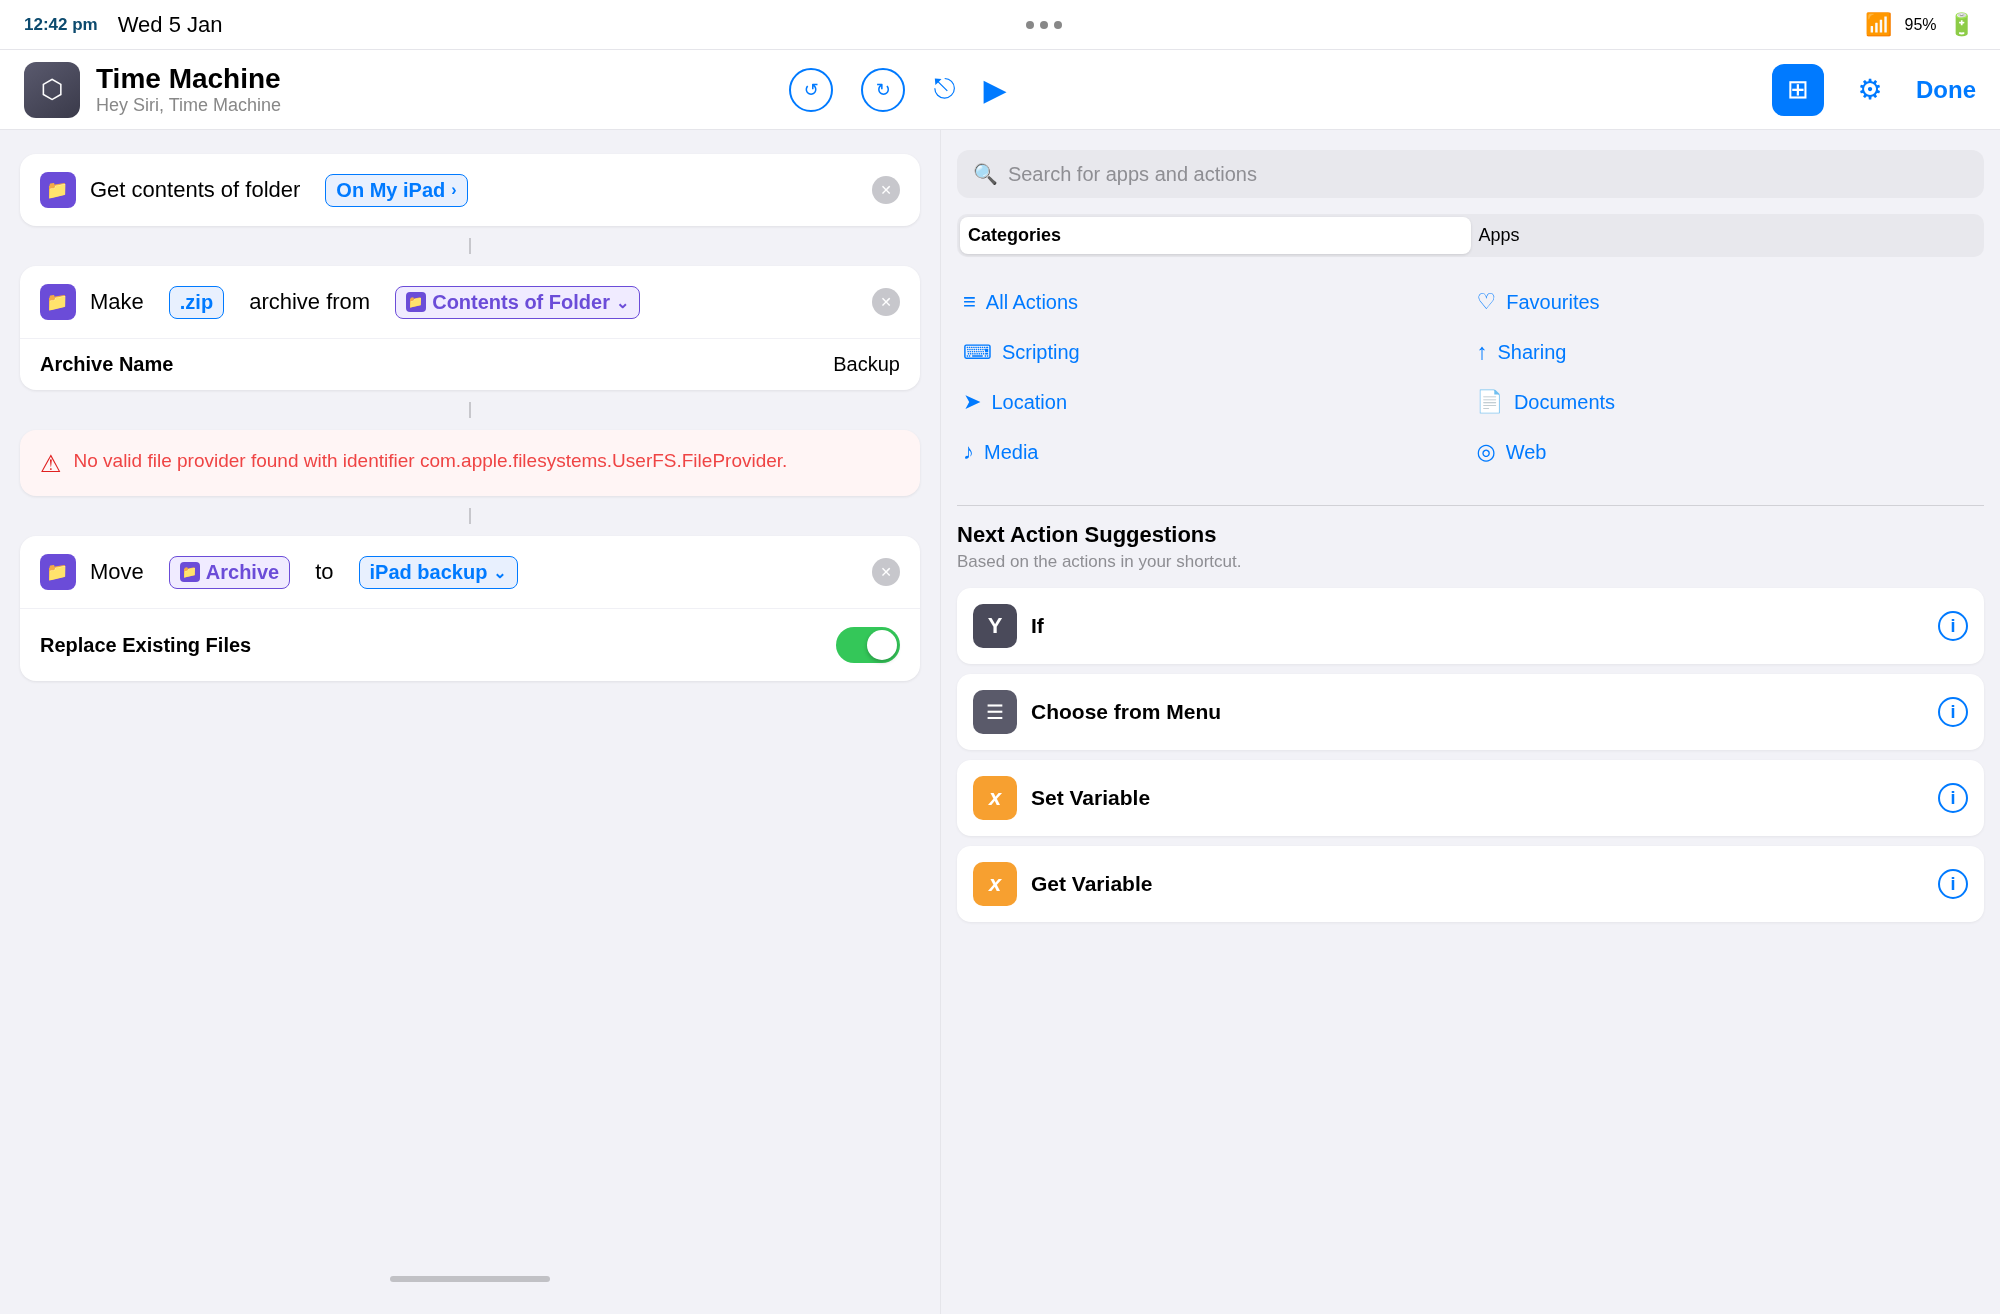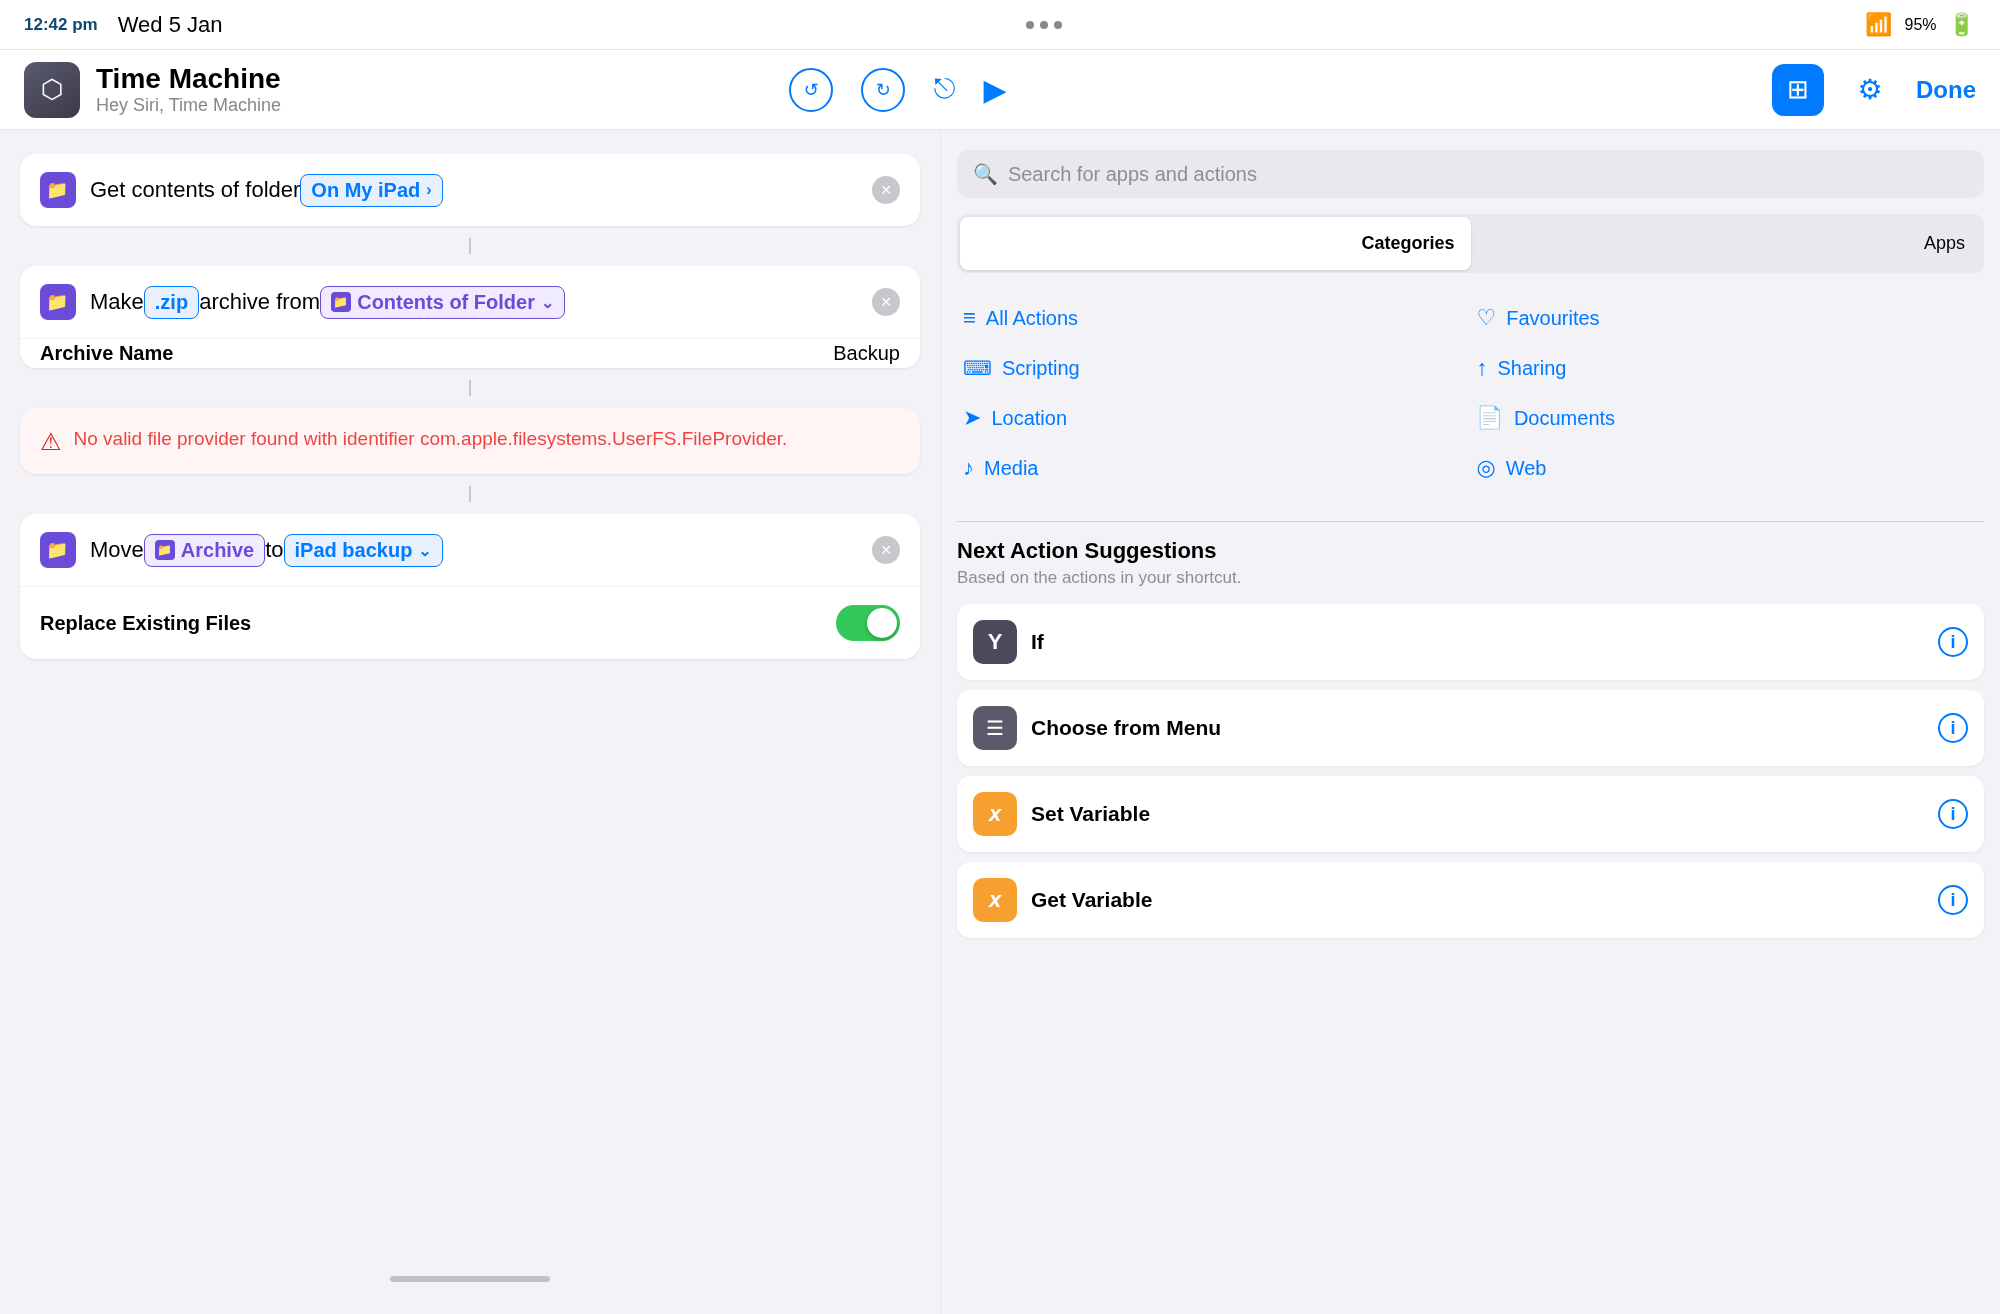--- a/index.html
+++ b/index.html
@@ -139,21 +139,21 @@
     }
 
     .action-text {
       font-size: 22px;
       font-weight: 500;
       color: #000;
       flex: 1;
       display: flex;
       align-items: center;
       flex-wrap: wrap;
-      gap: 0;
+      gap: 25px;
     }
 
     .token {
       display: inline-flex;
       align-items: center;
       gap: 6px;
       padding: 4px 10px;
       border-radius: 8px;
       font-size: 20px;
       font-weight: 600;
@@ -187,21 +187,21 @@
       color: white; font-size: 14px;
       cursor: pointer;
       border: none;
       flex-shrink: 0;
     }
 
     .archive-name-row {
       display: flex;
       justify-content: space-between;
       align-items: center;
-      padding: 3px 20px;
+      padding: 14px 20px;
       border-top: 1px solid #f0f0f5;
     }
 
     .archive-name-label {
       font-size: 20px;
       font-weight: 600;
       color: #000;
     }
 
     .archive-name-value {
@@ -318,22 +318,22 @@
     .segment-control {
       display: flex;
       background: #e8e8ed;
       border-radius: 10px;
       padding: 3px;
       margin-bottom: 20px;
     }
 
     .segment-btn {
       flex: 1;
-      text-align: right;
-      padding: 16px;
+      text-align: left;
+      padding: 8px;
       border-radius: 8px;
       font-size: 18px;
       font-weight: 500;
       cursor: pointer;
       border: none;
       background: none;
     }
 
     .segment-btn.active {
       background: white;

